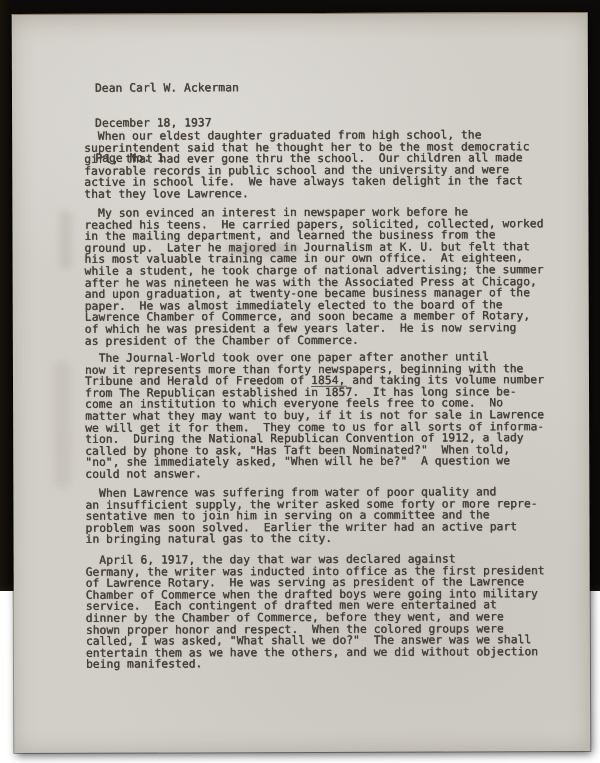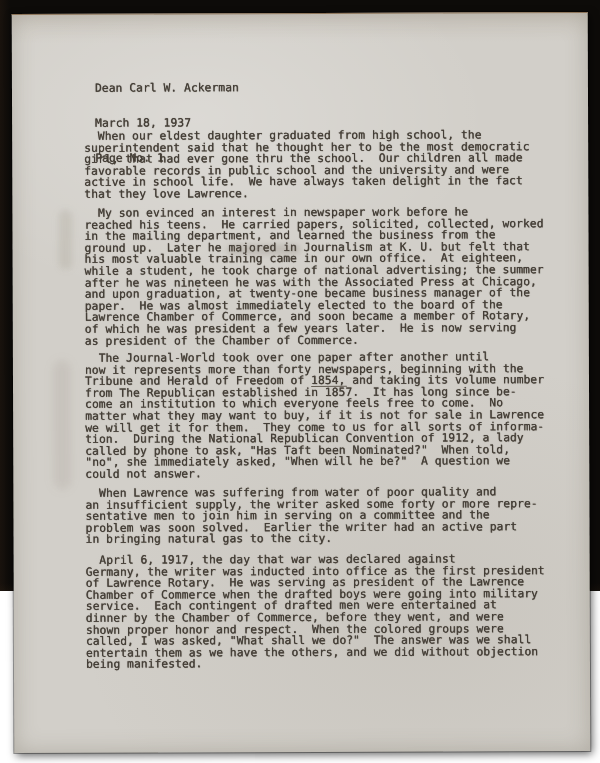--- a/index.html
+++ b/index.html
@@ -91,21 +91,21 @@
   }
 </style>
 </head>
 <body>
 
 <div class="stage">
   <div class="paper">
 
     <div class="typed header">
       <div>Dean Carl W. Ackerman</div>
-      <div>March 18, 1937</div>
+      <div>December 18, 1937</div>
       <div>Page No. 1</div>
     </div>
 
     <div class="typed para p1">  When our eldest daughter graduated from high school, the
 superintendent said that he thought her to be the most democratic
 girl, that had ever gone thru the school.  Our children all made
 favorable records in public school and the university and were
 active in school life.  We have always taken delight in the fact
 that they love Lawrence.</div>
     <div class="typed para p2">  My son evinced an interest in newspaper work before he

